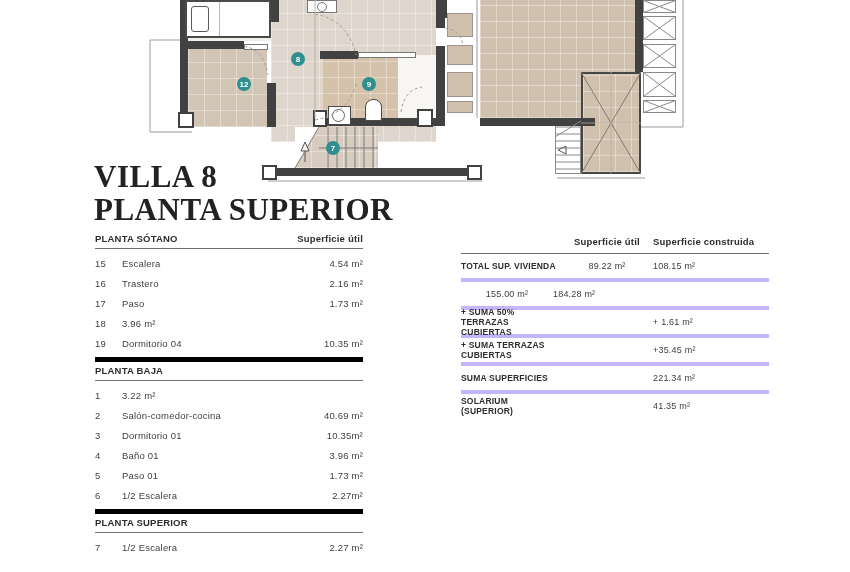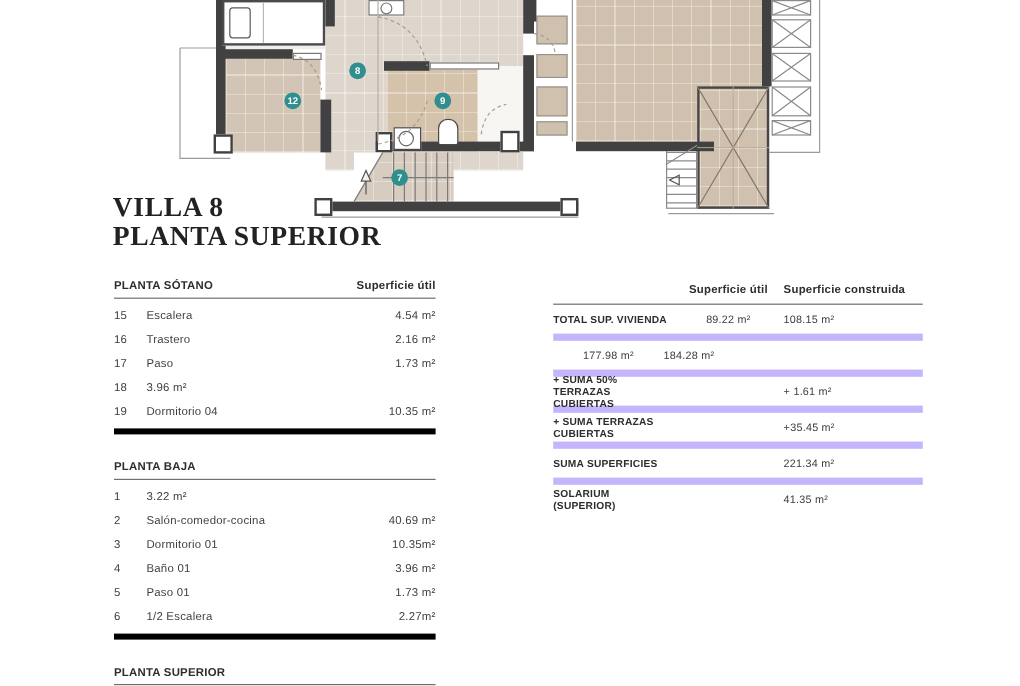--- a/index.html
+++ b/index.html
@@ -16,43 +16,43 @@
   .pillar{background:#fff;border:2.5px solid #414141;}
   .slat{background:#d0c1af;border:1px solid #9a948c;}
   .badge{width:14px;height:14px;border-radius:50%;background:#2f8f8f;color:#fff;
          font-size:8px;font-weight:bold;display:flex;align-items:center;justify-content:center;
          z-index:30;letter-spacing:0;}
   .fixture{background:#fff;}
   svg.overlay{left:0;top:0;z-index:20;pointer-events:none;}
 
   
   .title{position:absolute;left:94px;top:161px;font-family:"Liberation Serif",serif;
-         font-weight:700;font-size:23px;line-height:1.05;color:#222;letter-spacing:.5px;}
+         font-weight:700;font-size:31px;line-height:1.05;color:#222;letter-spacing:.5px;}
   .title span{display:block;}
 
   
   .areas{position:absolute;left:95px;top:233px;width:268px;font-size:9.5px;letter-spacing:.2px;}
-  .sec + .sec{margin-top:22px;}
+  .sec + .sec{margin-top:3px;}
   .sec-head{display:flex;justify-content:space-between;align-items:flex-end;
             border-bottom:1px solid #6f6f6f;padding-bottom:4px;font-weight:bold;color:#2d2d2d;}
   .sec-rows{border-bottom:5px solid #000000;padding:4px 0;}
   .sec:last-child .sec-rows{border-bottom:none;}
   .a-row{display:flex;height:20px;align-items:center;color:#3f3f3f;}
   .a-num{width:27px;}
   .a-name{flex:1;}
   .a-val{text-align:left;}
 
   
   .summary{position:absolute;left:461px;top:233px;width:308px;font-size:9px;letter-spacing:.2px;}
   .s-head{display:flex;border-bottom:1px solid #6f6f6f;padding:3px 0 6px;font-weight:bold;
           color:#2d2d2d;font-size:9.5px;}
   .s-label{flex:1;}
   .s-util{width:92px;text-align:center;}
   .s-con{width:116px;text-align:left;}
-  .s-row{display:flex;align-items:center;height:24px;border-bottom:6px solid #c4b5fd;}
+  .s-row{display:flex;align-items:center;height:24px;border-bottom:4px solid #c4b5fd;}
   .s-row:last-child{border-bottom:none;}
   .s-row .s-label{font-weight:bold;font-size:8.5px;color:#2d2d2d;}
 </style>
 </head>
 <body>
 
 <div class="page">
 
   <div class="plan">
 
@@ -259,21 +259,21 @@
       <span class="s-util">Superficie útil</span>
       <span class="s-con">Superficie construida</span>
     </div>
     <div id="summary-rows">
         <div class="s-row">
           <span class="s-label">TOTAL SUP. VIVIENDA</span>
           <span class="s-util">89.22 m²</span>
           <span class="s-con">108.15 m²</span>
         </div>
         <div class="s-row">
-          <span class="s-util">177.98  m²</span>
+          <span class="s-util">155.00  m²</span>
           <span class="s-con">184.28 m²</span>
         </div>
         <div class="s-row">
           <span class="s-label">+ SUMA 50% TERRAZAS CUBIERTAS</span>
           <span class="s-util"></span>
           <span class="s-con">+ 1.61 m²</span>
         </div>
         <div class="s-row">
           <span class="s-label">+ SUMA TERRAZAS CUBIERTAS</span>
           <span class="s-util"></span>

